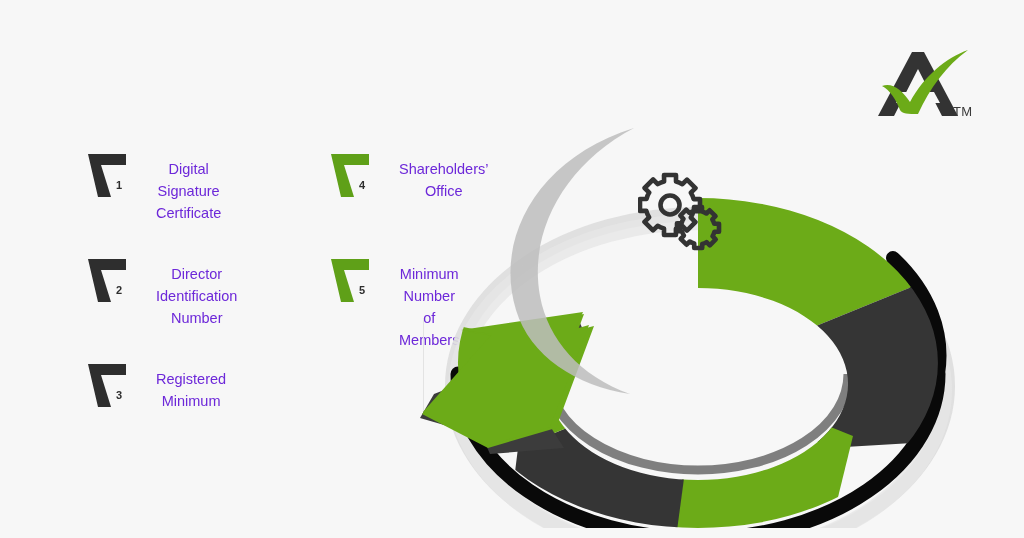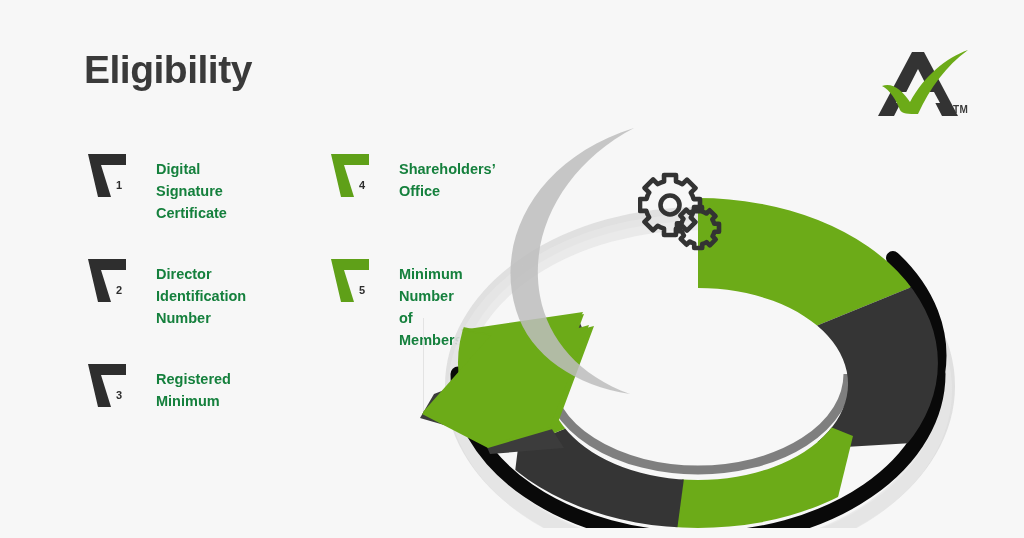--- a/index.html
+++ b/index.html
@@ -37,22 +37,22 @@
     position: absolute;
     left: 872px;
     top: 48px;
     width: 104px;
     height: 72px;
   }
   #logo-tm {
     position: absolute;
     left: 953px;
     top: 104px;
-    font-size: 10px;
-    font-weight: bold;
+    font-size: 13px;
+    font-weight: normal;
     color: #3a3a3a;
     letter-spacing: 0.3px;
   }
 
   
   .elig-item {
     position: absolute;
   }
   .bracket-wrap {
     position: absolute;
@@ -63,24 +63,25 @@
   }
   .bracket-num {
     position: absolute;
     font-size: 11px;
     font-weight: bold;
     color: #2e2e2e;
   }
   .elig-text {
     position: absolute;
     font-size: 14.5px;
-    font-weight: bold;
-    color: #15803d;
+    font-weight: normal;
+    color: #6d28d9;
     line-height: 22px;
     white-space: pre-line;
+    text-align: center;
   }
 
   
   #item-1 { left: 86px; top: 152px; }
   #item-2 { left: 86px; top: 257px; }
   #item-3 { left: 86px; top: 362px; }
   
   #item-4 { left: 329px; top: 152px; }
   #item-5 { left: 329px; top: 257px; }
 
@@ -114,21 +115,20 @@
     background: #e3e3e3;
   }
   #tick-left  { left: 423px; top: 318px; height: 96px; }
   #tick-right { left: 944px; top: 396px; height: 30px; }
 </style>
 </head>
 <body>
 
 <div id="stage">
 
-  <div id="page-title">Eligibility</div>
 
   <div id="logo">
     <svg viewBox="0 0 104 72" width="104" height="72">
 
       <path d="M40 4 L52 4 L86 68 L70 68 L46 21 L22 68 L6 68 Z" fill="#333333"></path>
       <path d="M30 44 L62 44 L68 55 L24 55 Z" fill="#f7f7f7"></path>
 
       <path d="M10 38 C20 34 30 42 38 54 C52 28 74 10 96 2
                C74 18 58 40 46 66 C36 66 30 66 28 62 C24 52 18 42 10 38 Z" fill="#6CAB18"></path>
     </svg>

